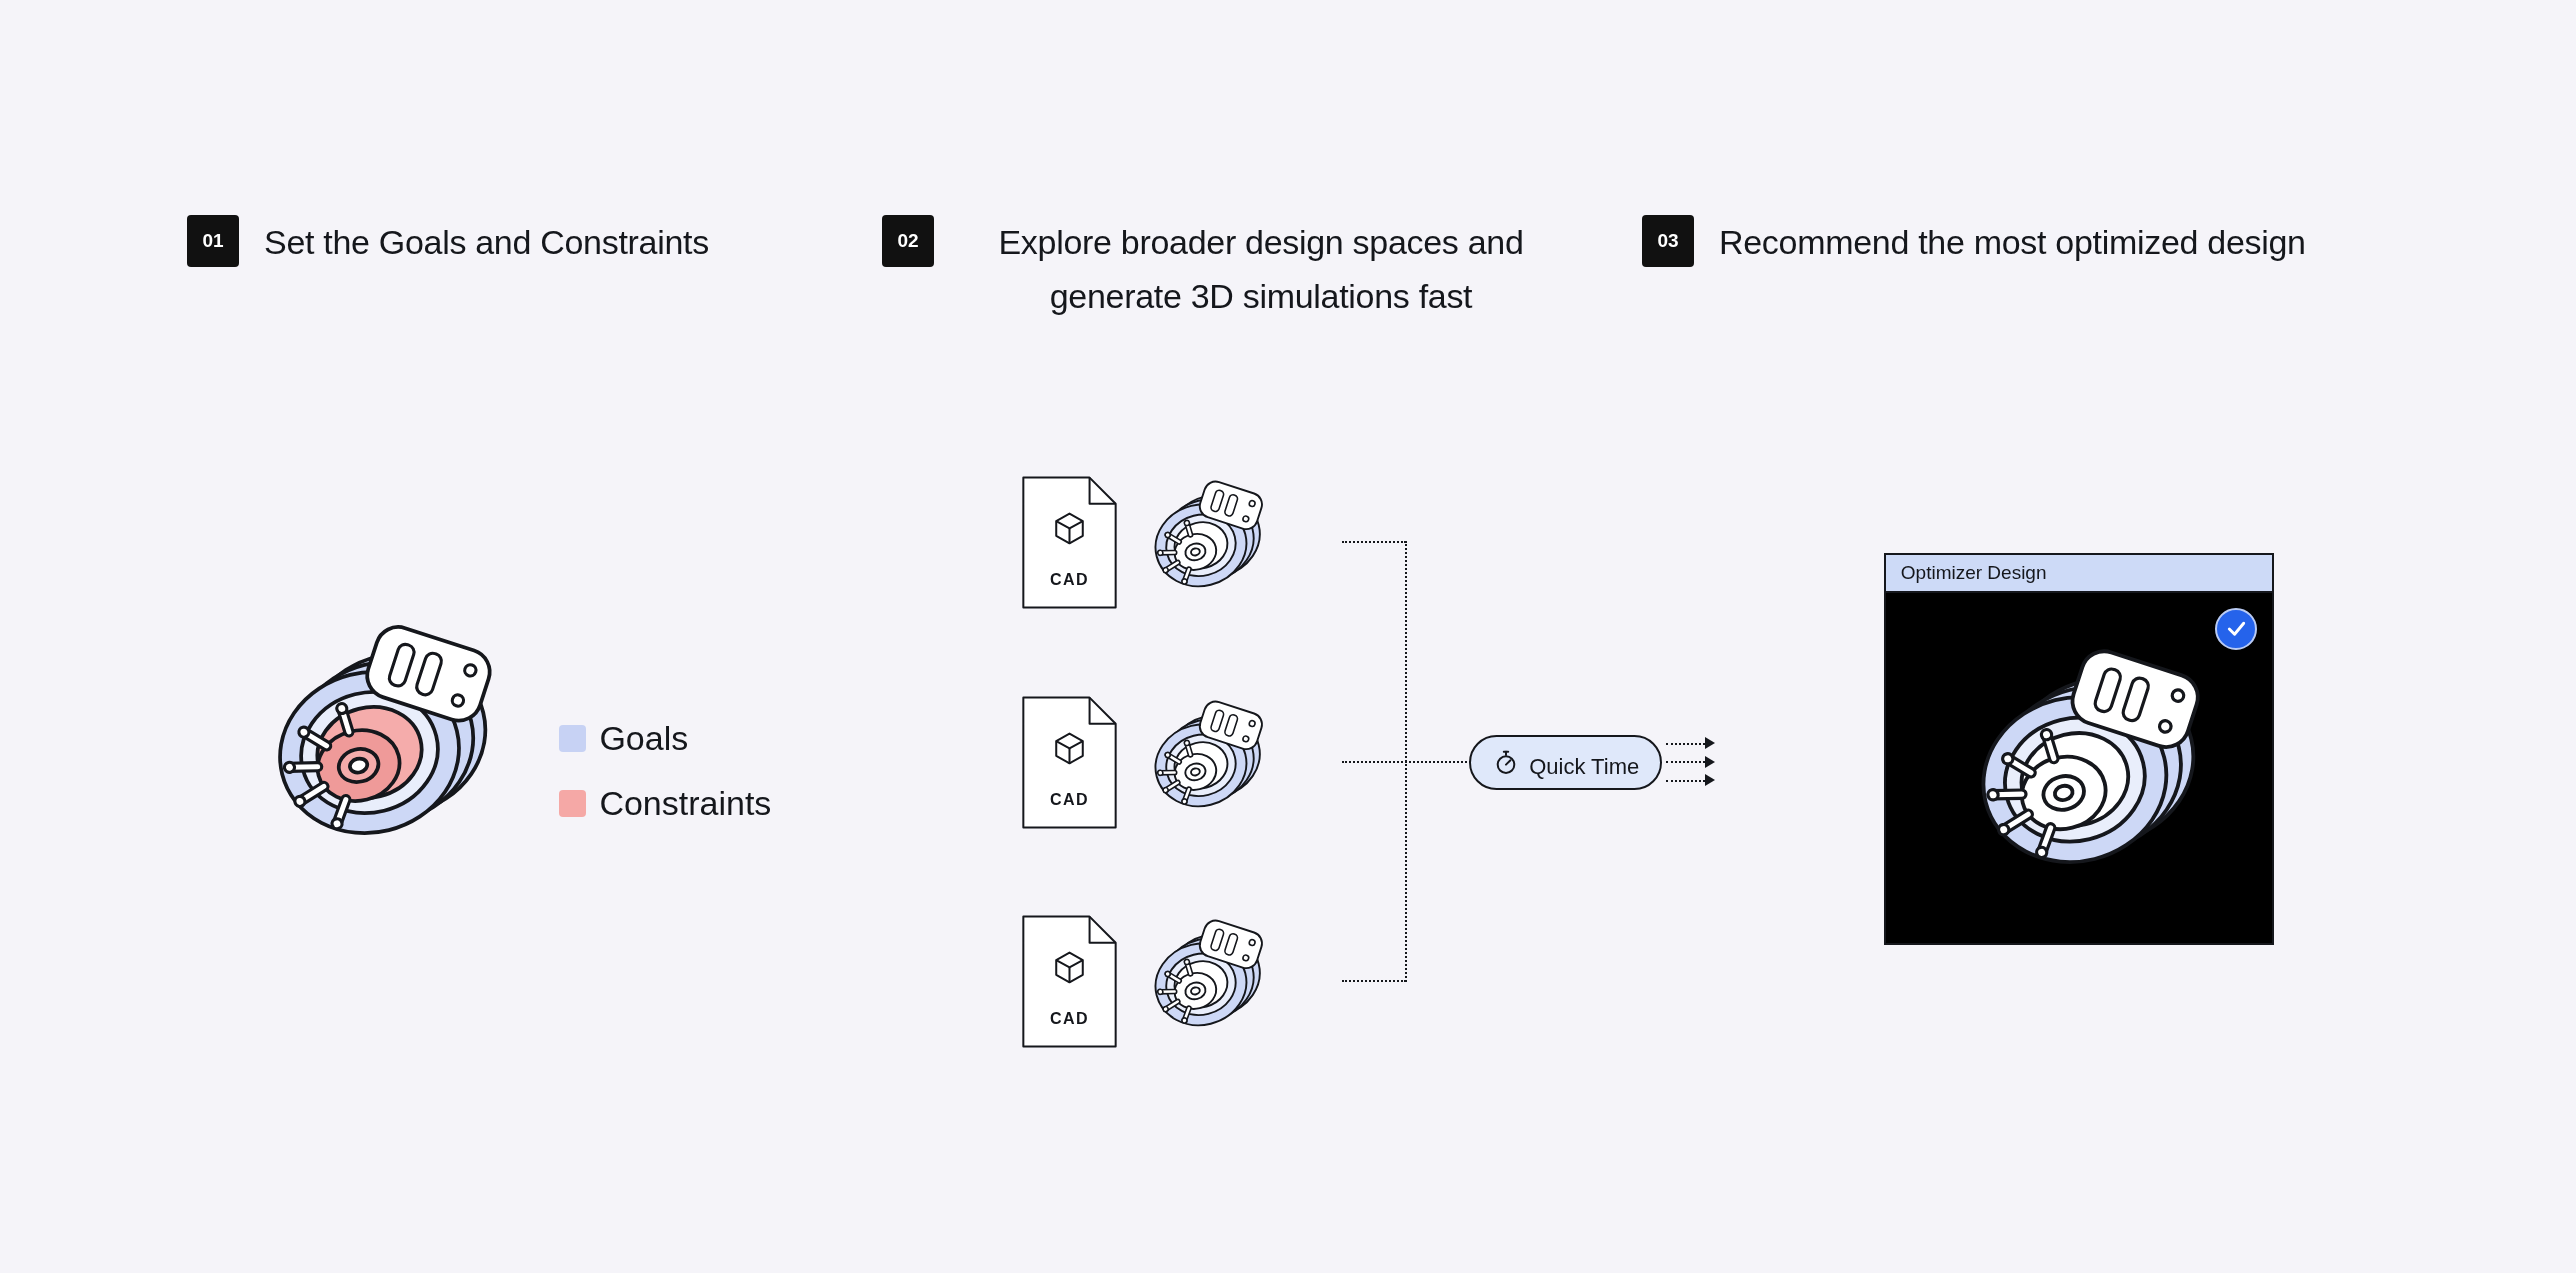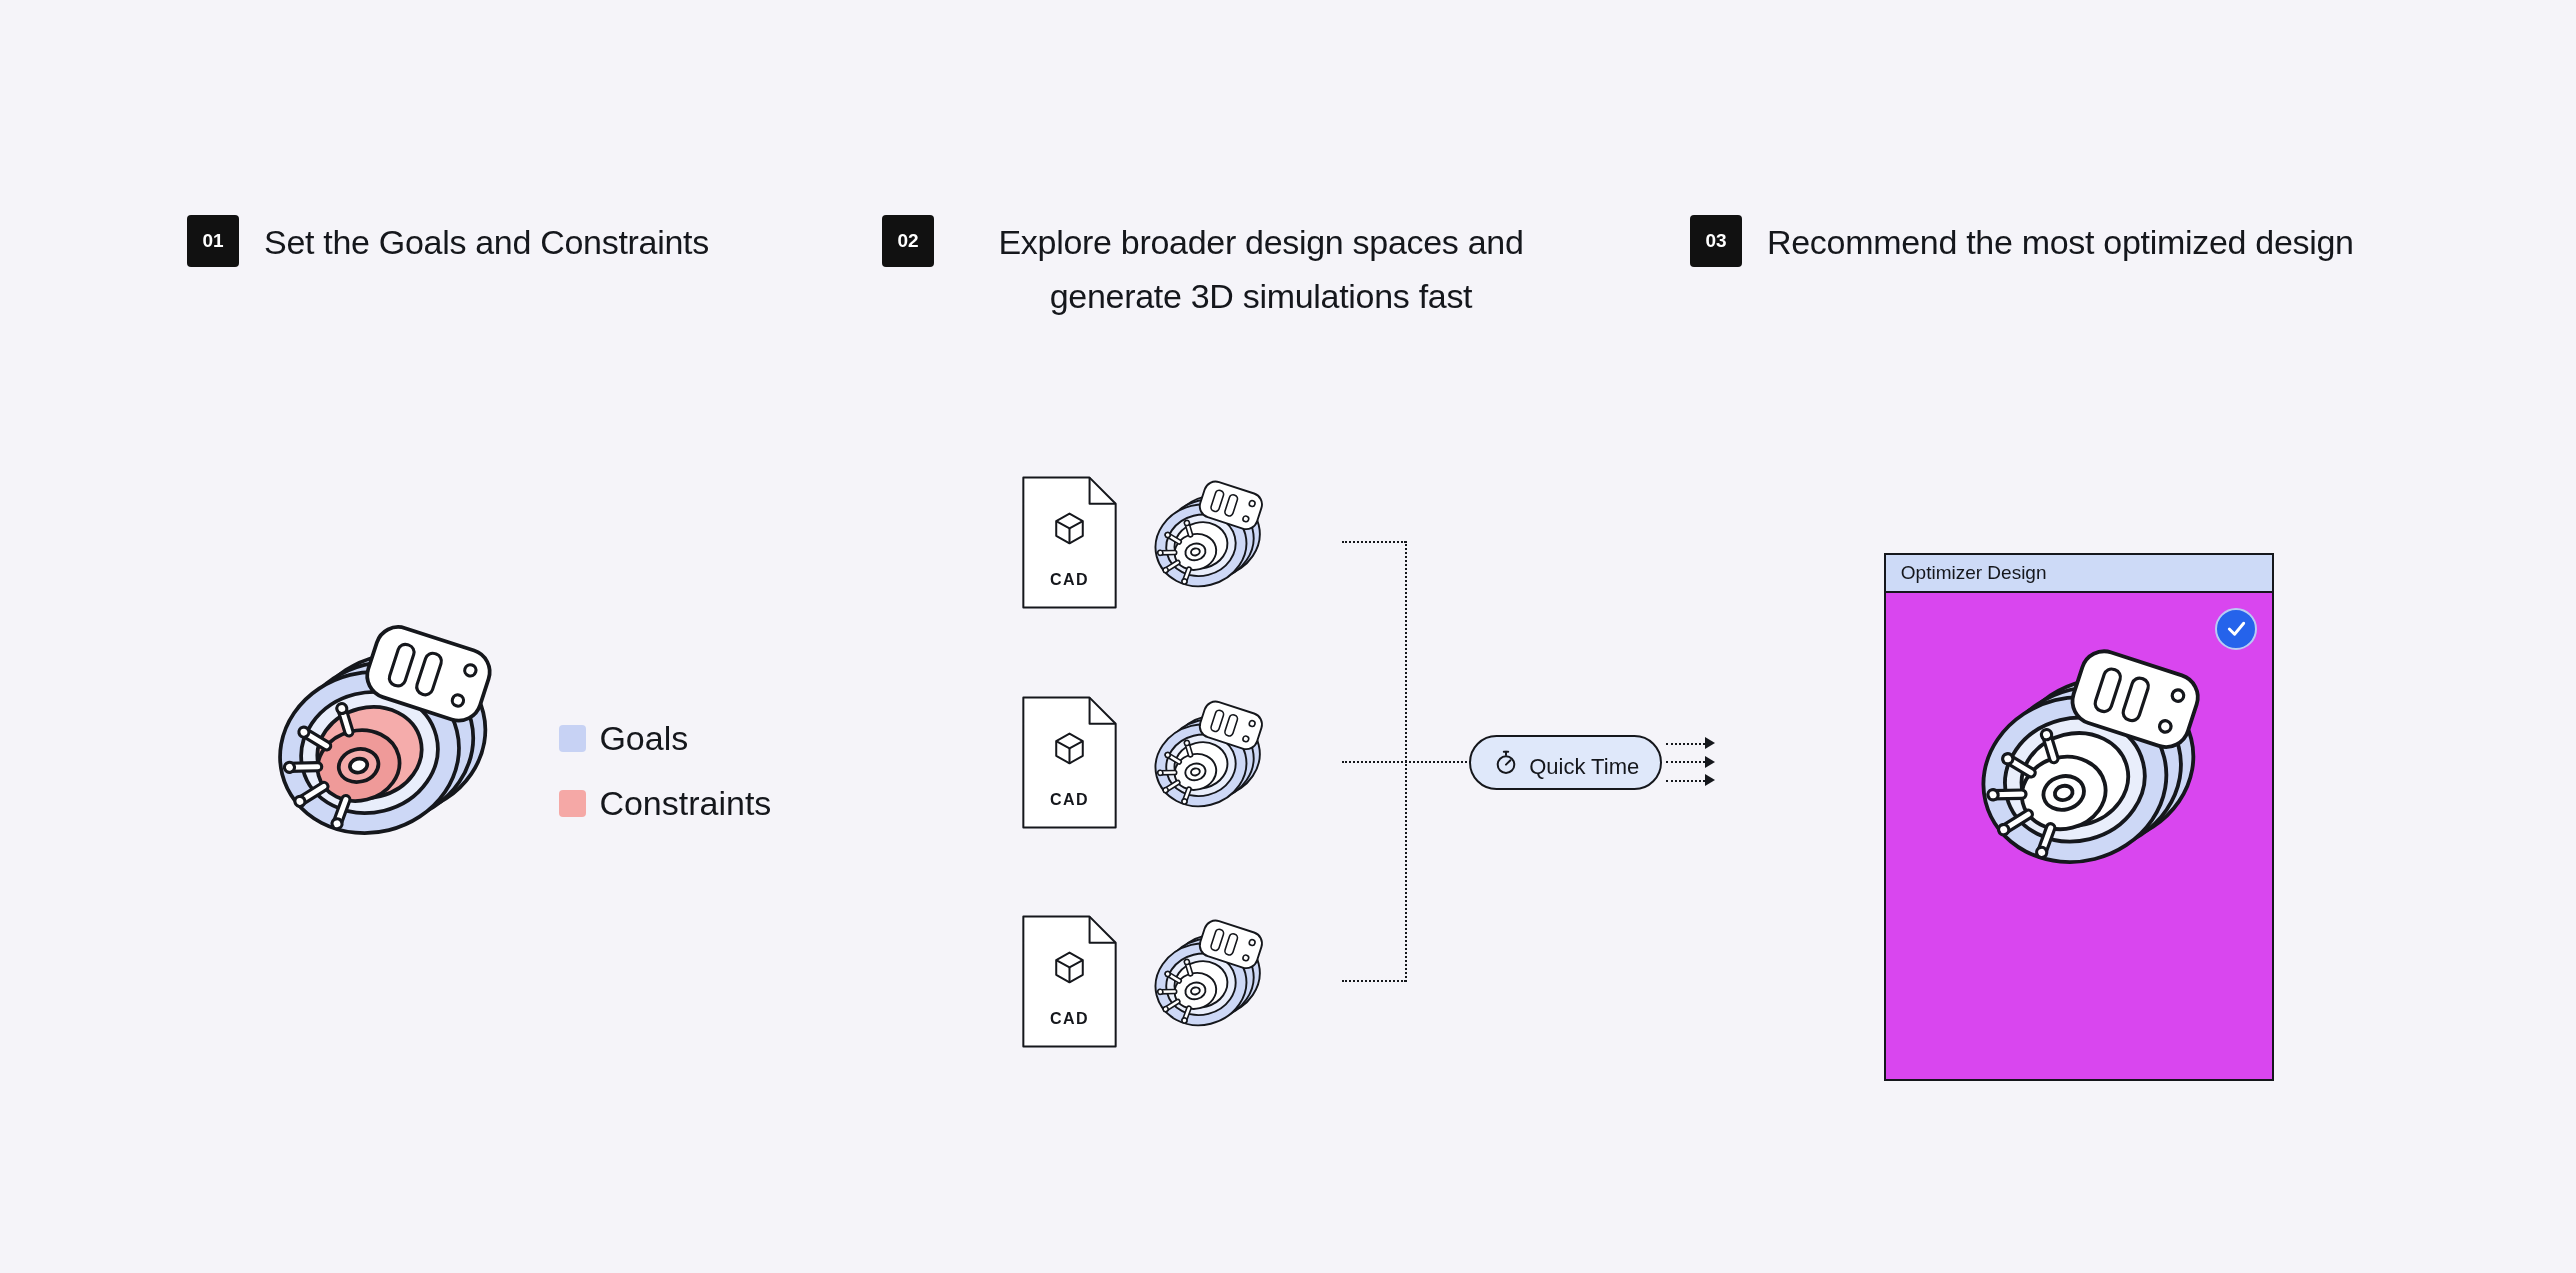--- a/index.html
+++ b/index.html
@@ -47,22 +47,22 @@
   .pill {
     position:absolute; left:1469px; top:735px; width:193px; height:55px;
     background:#dfe8fa; border:2px solid #15171c; border-radius:27.5px;
     display:flex; align-items:center; justify-content:center; gap:9.4px;
   }
   .pill-label { font-size:22px; font-weight:500;margin-top:8px; }
   .stopwatch { width:28px; height:28px; }
 
   
   .window {
-    position:absolute; left:1884px; top:553px; width:390px; height:528px;
-    background:#d946ef; border:2px solid #15171c;
+    position:absolute; left:1884px; top:553px; width:390px; height:392px;
+    background:#000000; border:2px solid #15171c;
   }
   .window-titlebar {
     height:38px; background:#cddaf7; border-bottom:2px solid #15171c;
     display:flex; align-items:center; padding:0 14.8px; font-size:19px;
   }
   .window-body { position:relative; height:calc(100% - 38px); }
   .check-badge {
     position:absolute; top:14.8px; right:14.8px; width:42px; height:42px; border-radius:50%;
     background:#2563eb; border:2.7px solid #b9cbf4;
     display:flex; align-items:center; justify-content:center;
@@ -130,21 +130,21 @@
   <div class="step-header" style="left:187px;">
     <div class="badge">01</div>
     <div class="step-title nowrap">Set the Goals and Constraints</div>
   </div>
 
   <div class="step-header" style="left:882px;">
     <div class="badge">02</div>
     <div class="step-title wrap">Explore broader design spaces and generate 3D simulations fast</div>
   </div>
 
-  <div class="step-header" style="left:1690px;">
+  <div class="step-header" style="left:1642px;">
     <div class="badge">03</div>
     <div class="step-title nowrap">Recommend the most optimized design</div>
   </div>
 
   <svg class="disc" style="left:238px; top:604px; width:275px; height:288px; --hub:#ef9a99; --hub-mid:#f5acab;" viewBox="0 0 220 230">
     <use href="#brake-disc"></use>
   </svg>
 
   <div class="legend">
     <div class="legend-row">

